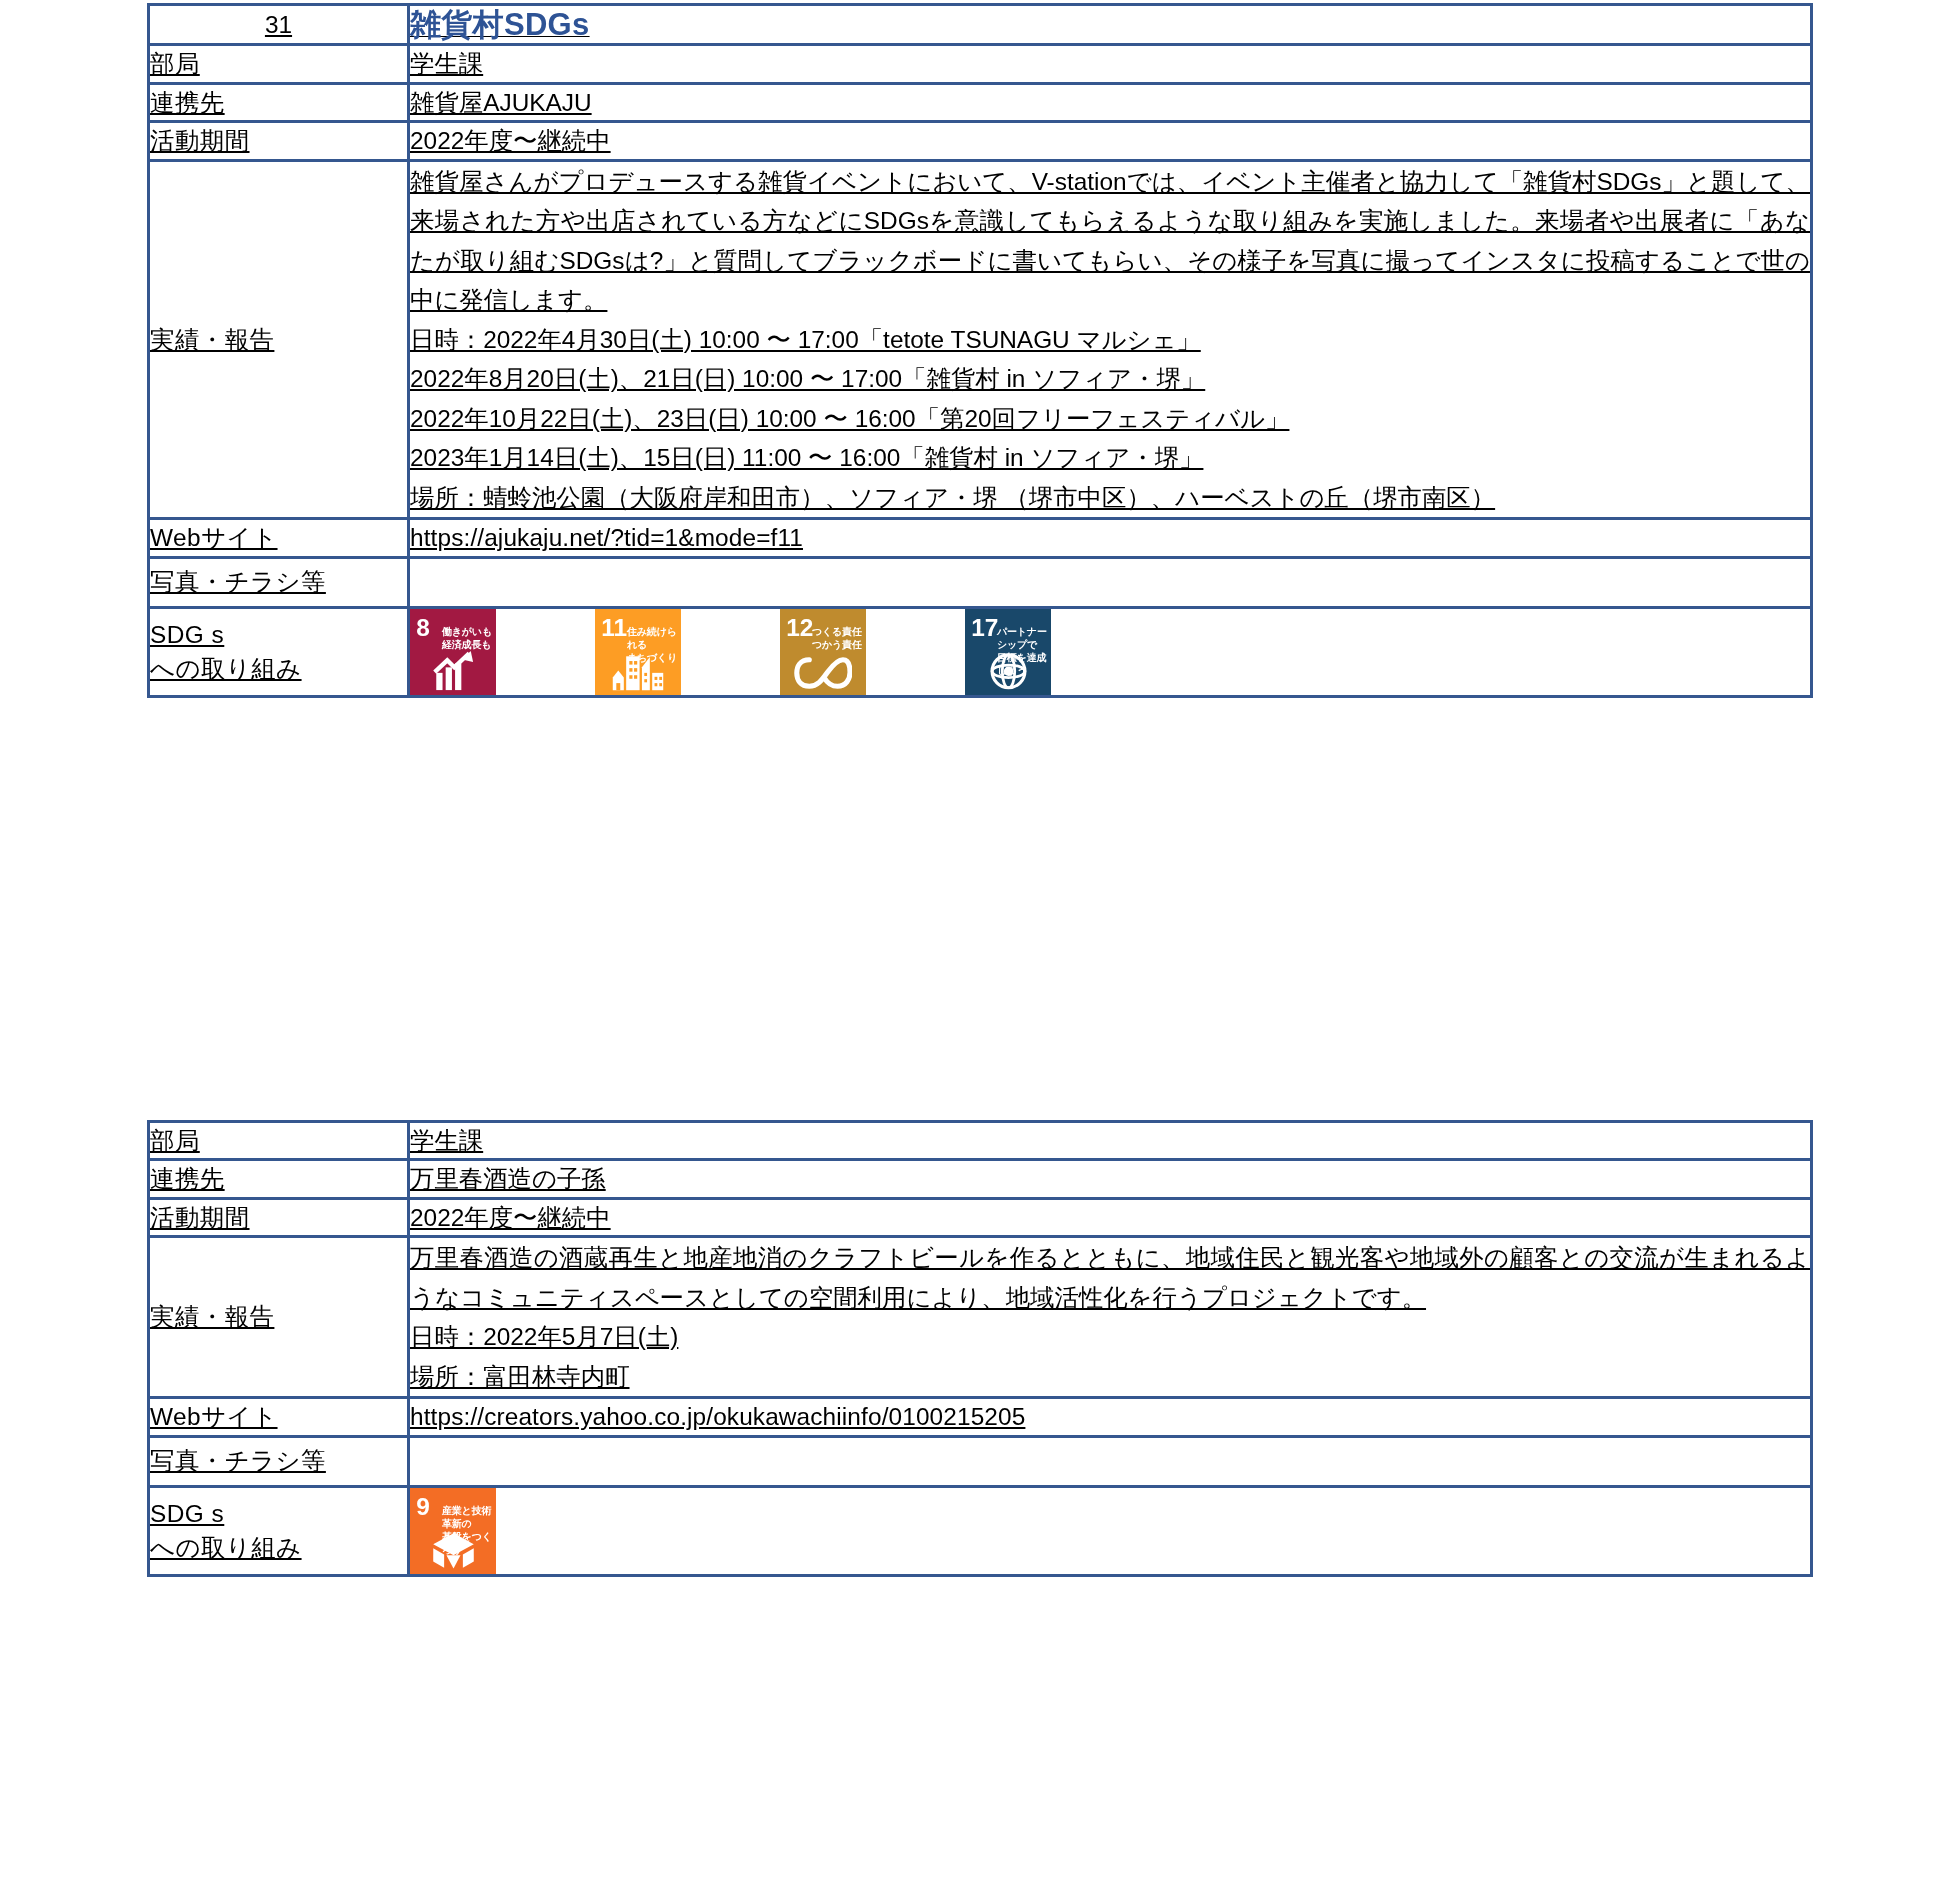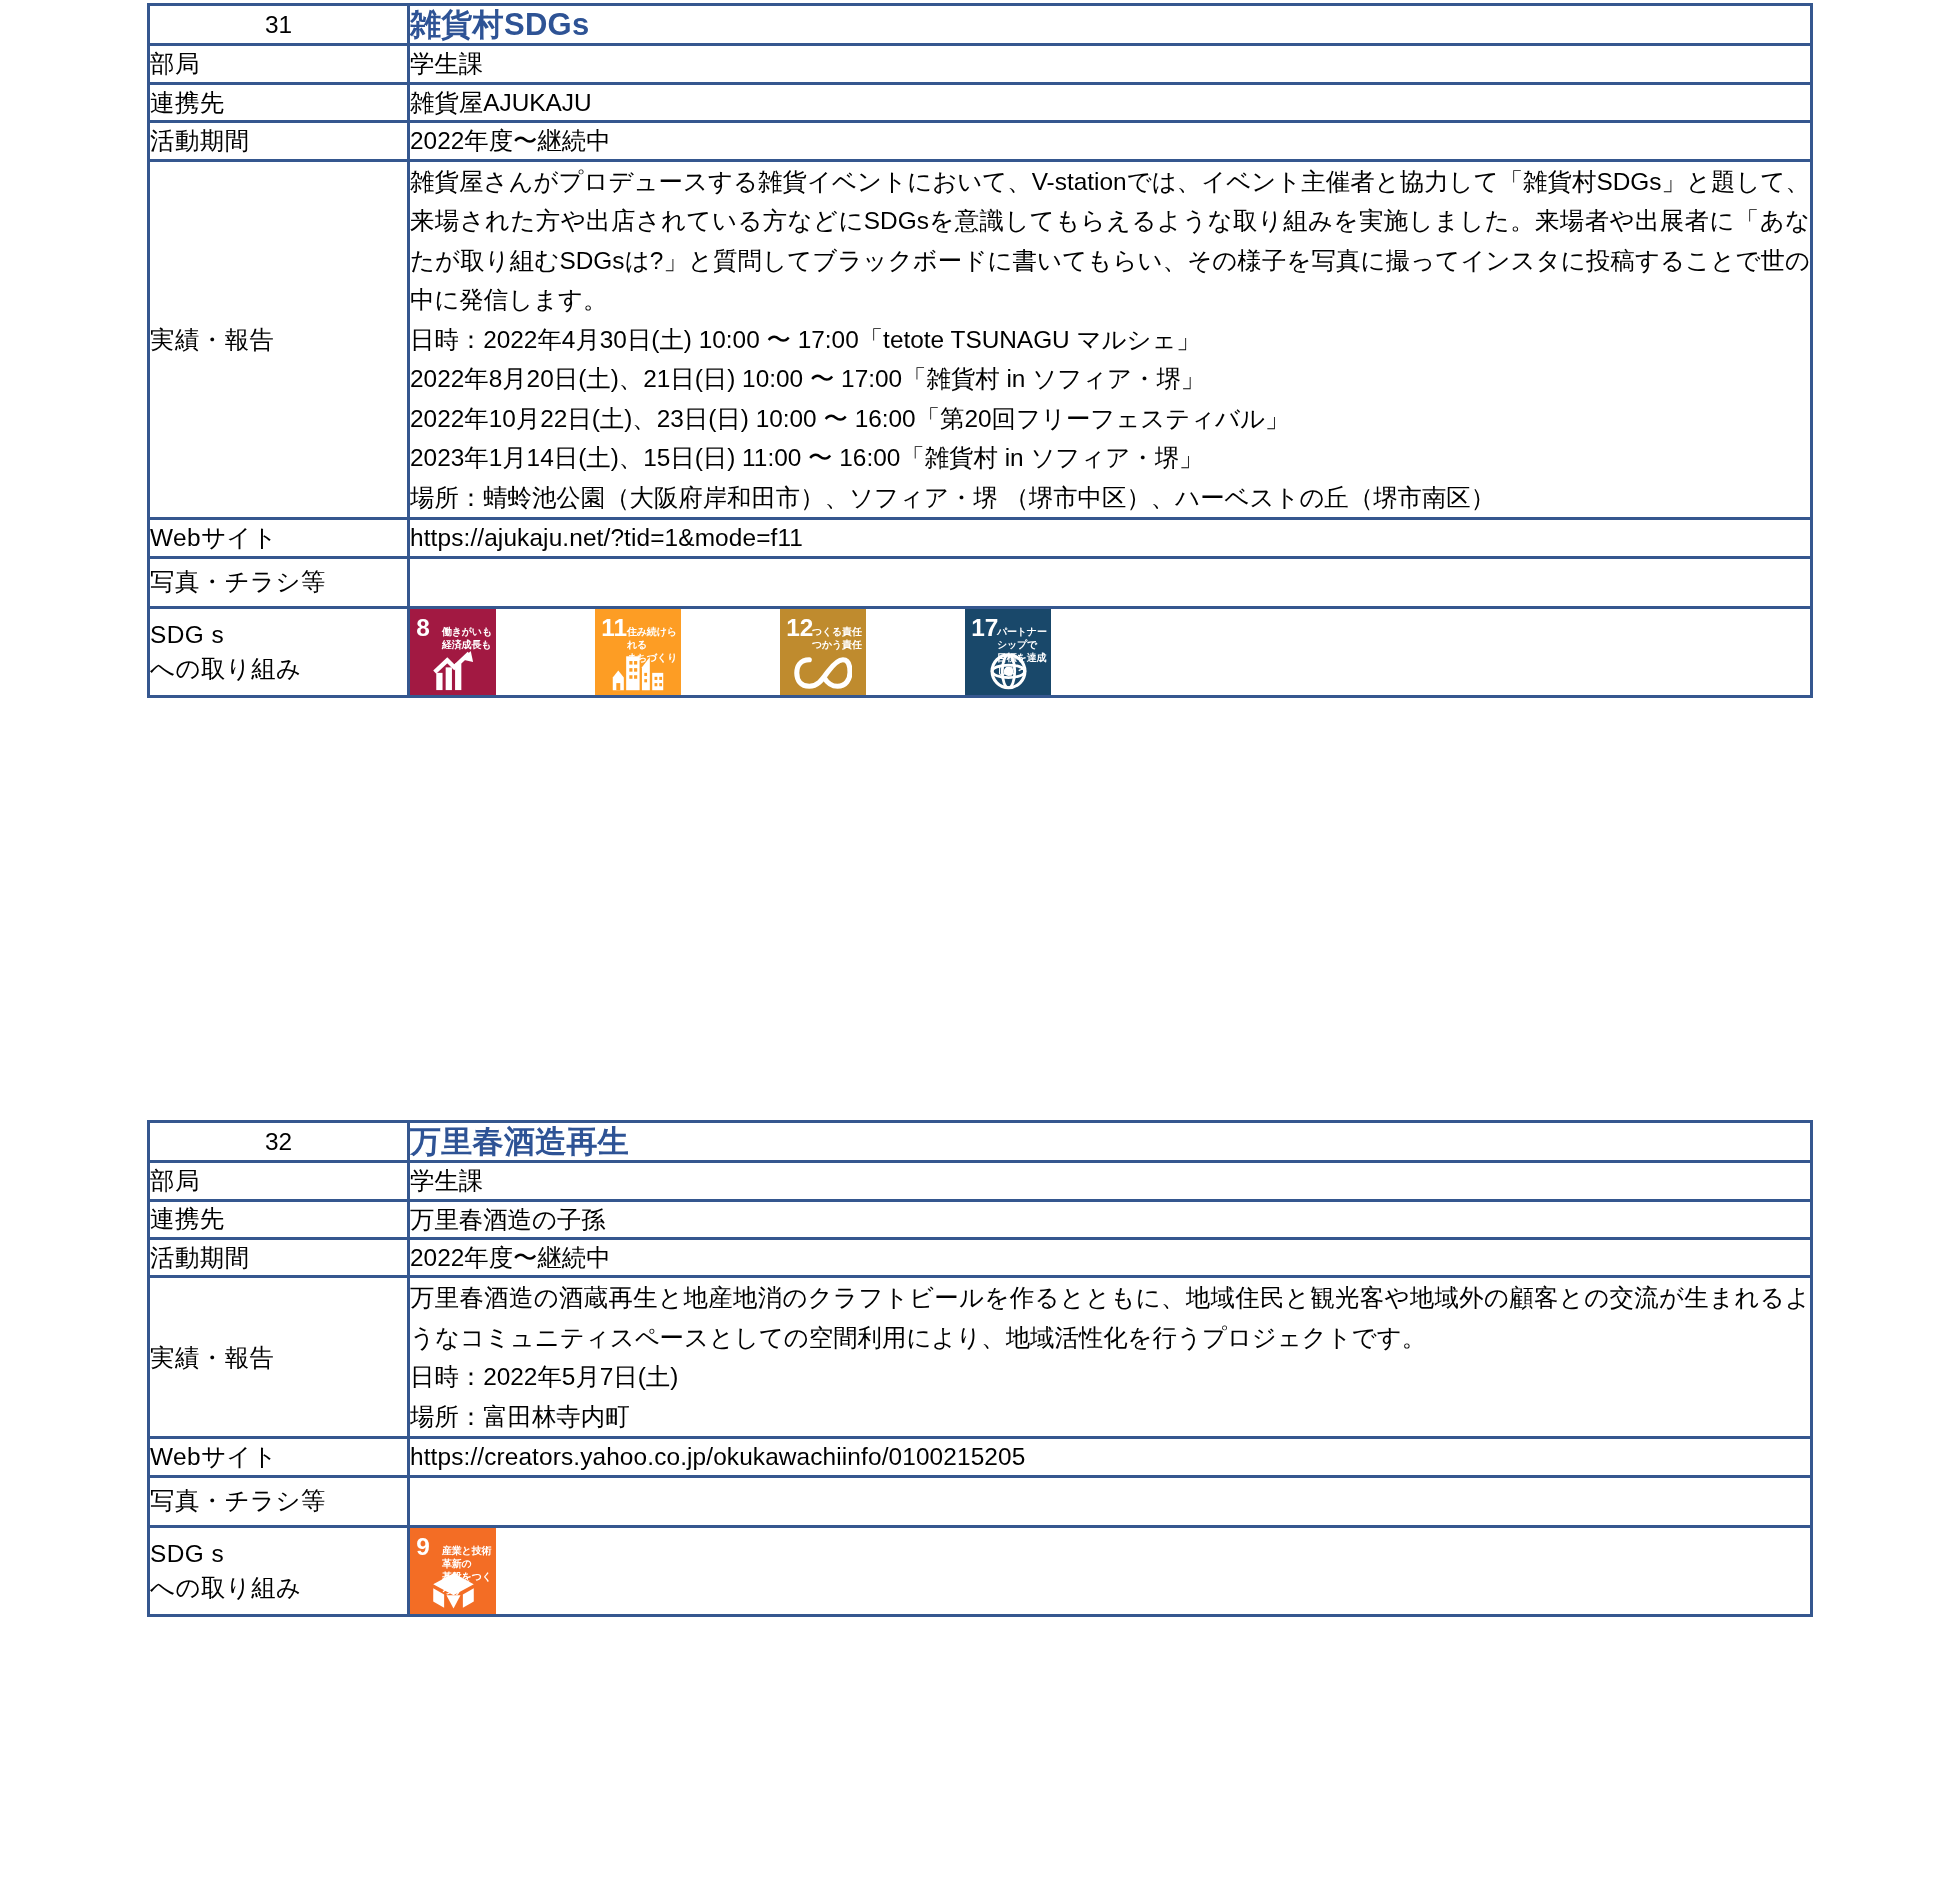--- a/index.html
+++ b/index.html
@@ -23,20 +23,21 @@
     width: 1955px;
     height: 1898px;
     box-sizing: border-box;
   }
 
   .record-table {
     position: absolute;
     border-collapse: collapse;
     table-layout: fixed;
     background: #ffffff;
+    text-decoration: underline;
   }
 
   
   #table-31 {
     left: 147px;
     top: 3.2px;
     width: 1663px;
   }
   
   #table-32 {
@@ -314,28 +315,20 @@
       </tr>
     </tbody>
   </table>
 
   <table class="record-table" id="table-32">
     <colgroup>
         <col class="label-col">
         <col class="value-col">
       </colgroup>
     <tbody>
-      <tr>
-        <td class="num-cell">
-          <span>32</span>
-        </td>
-        <td class="title-cell">
-          <span class="title-text">万里春酒造再生</span>
-        </td>
-      </tr>
 
       <tr>
         <td class="label-cell">部局</td>
         <td class="value-cell">学生課</td>
       </tr>
 
       <tr>
         <td class="label-cell">連携先</td>
         <td class="value-cell">万里春酒造の子孫</td>
       </tr>

